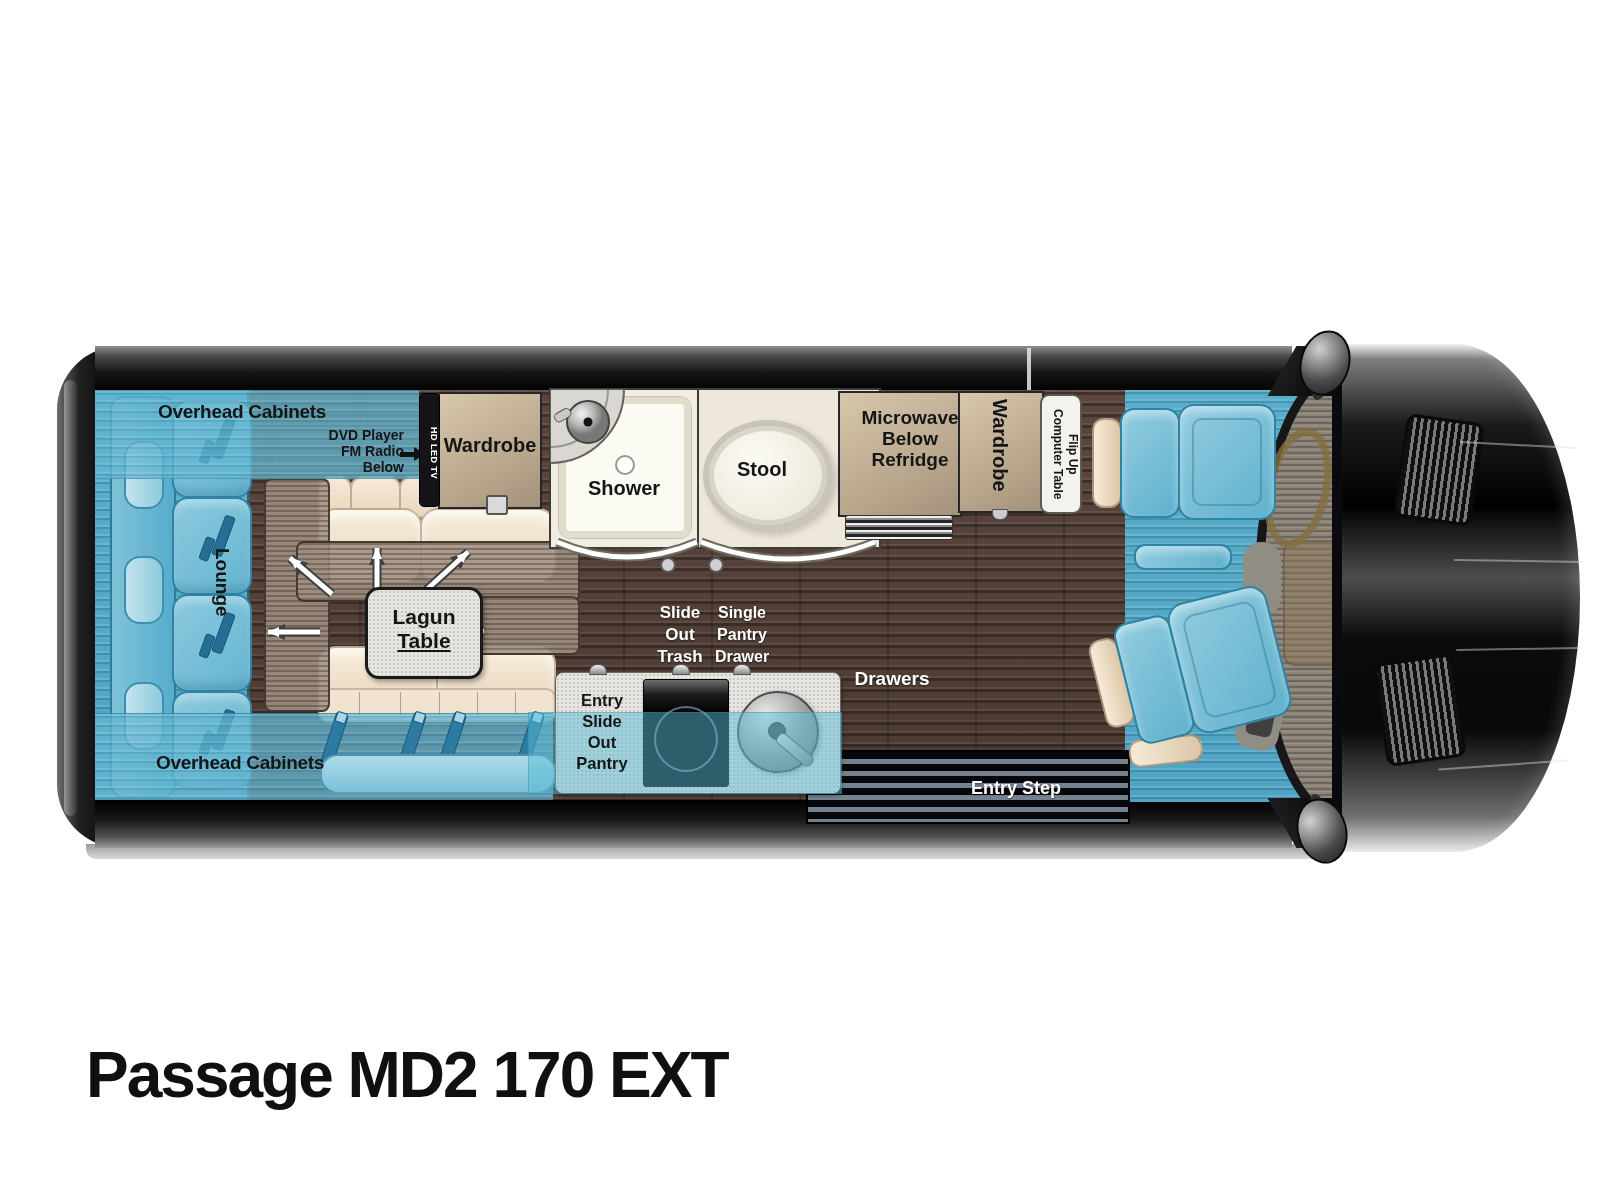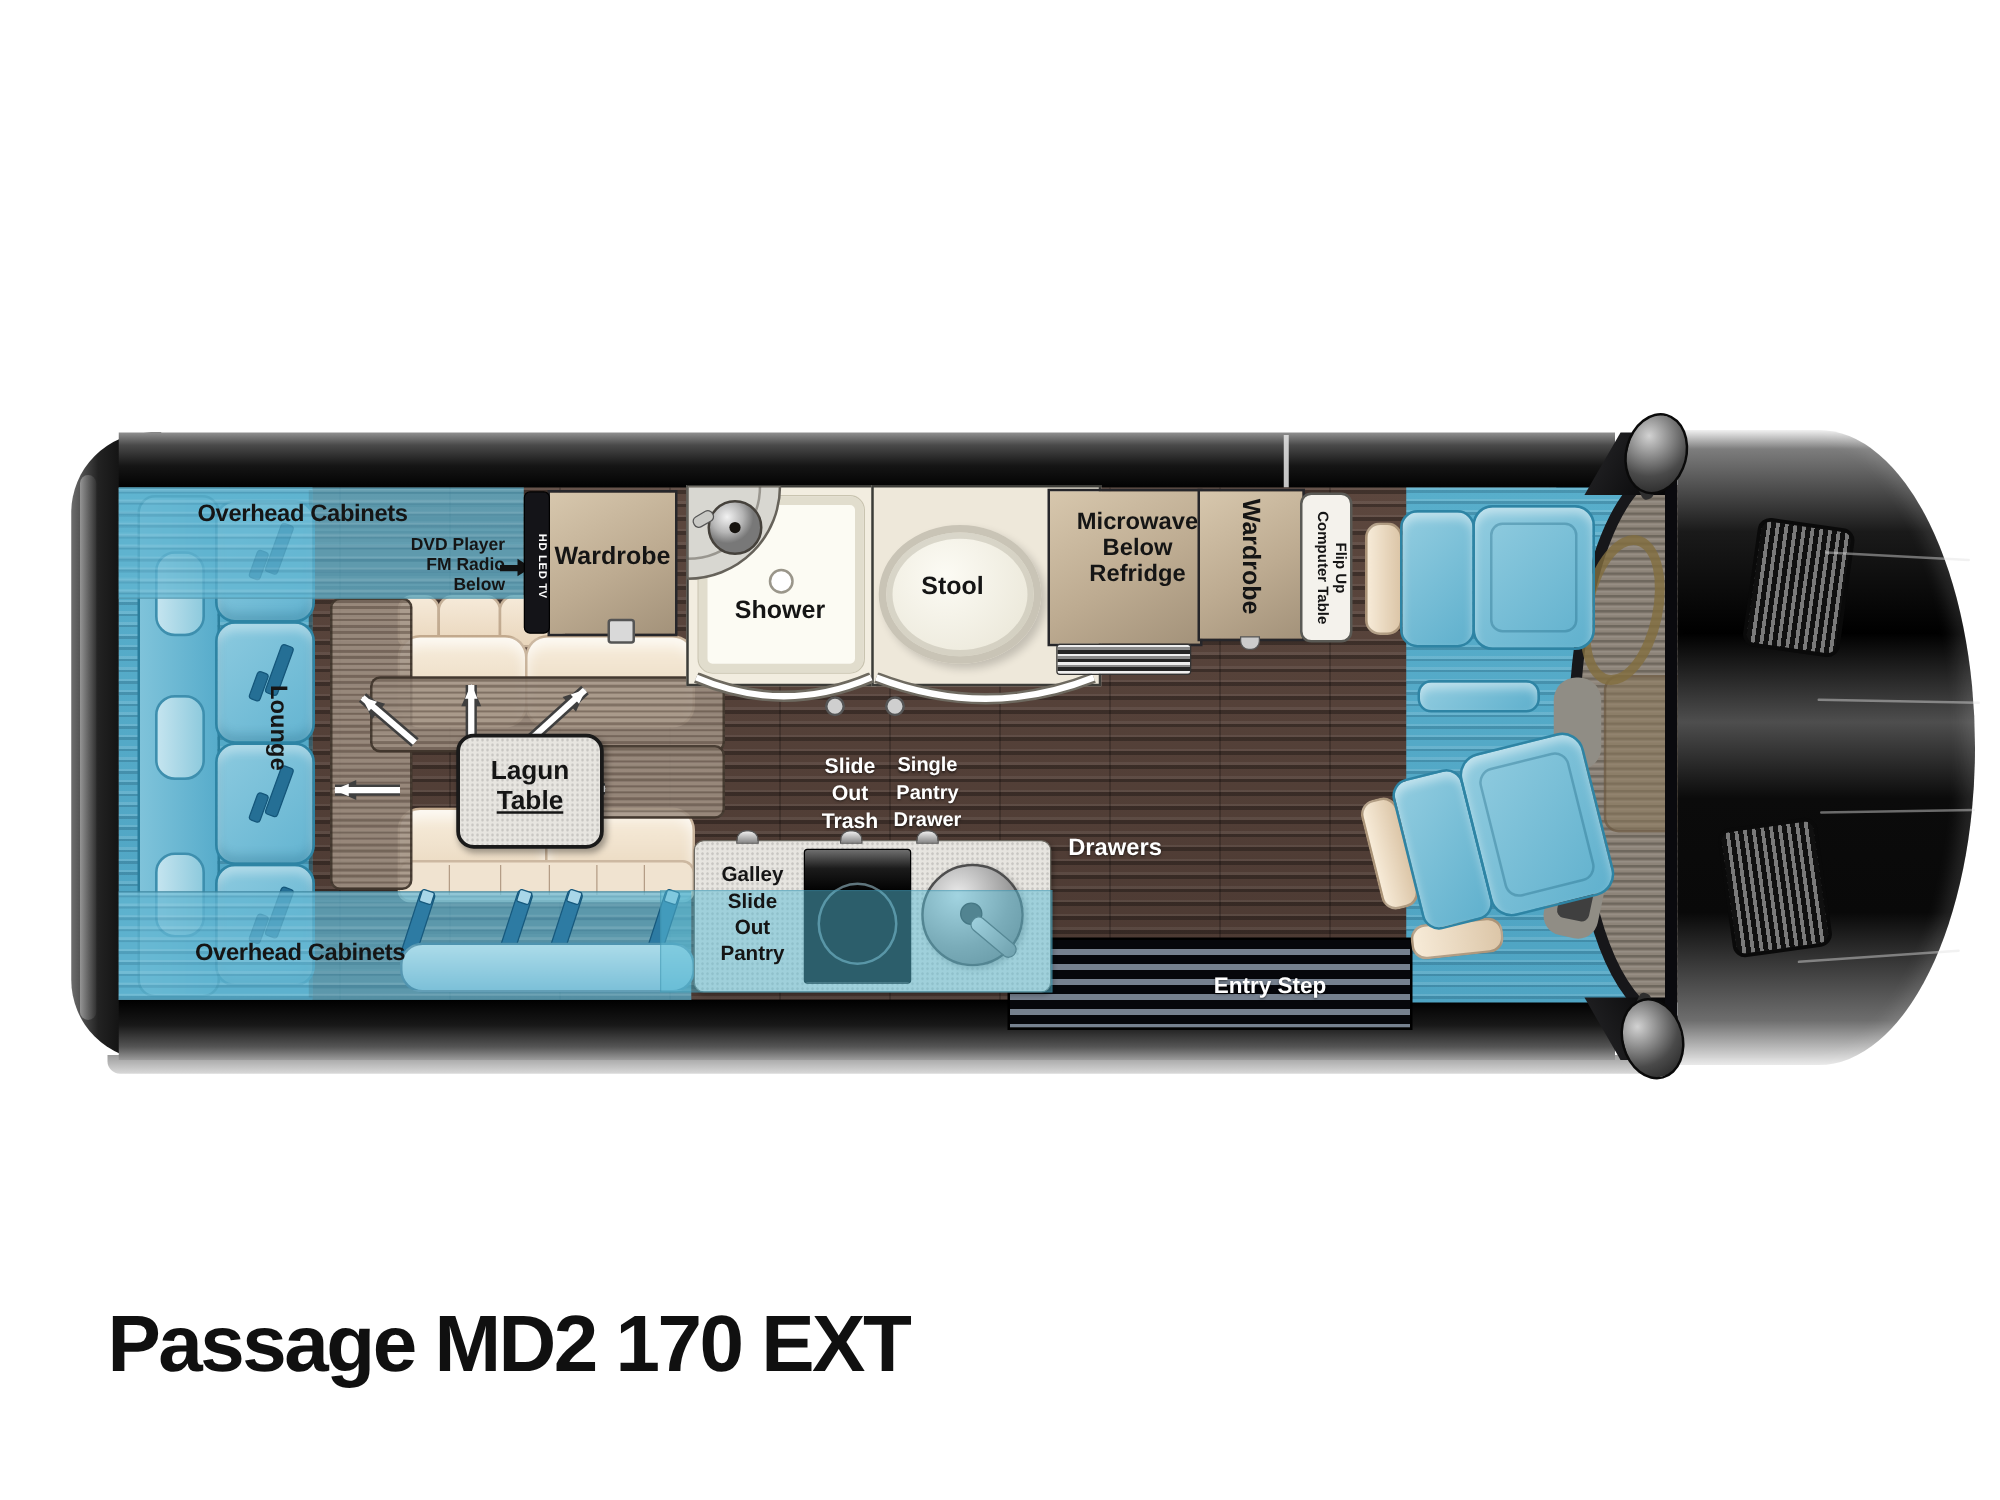--- a/index.html
+++ b/index.html
@@ -307,21 +307,21 @@
   <div class="abs cooktop">
       <div class="burner"></div>
     </div>
   <div class="abs sink"></div>
   <div class="abs" style="left:768px;top:722px;width:16px;height:16px;border-radius:50%;background:#4c4c4c;border:1px solid #333;"></div>
   <div class="abs" style="left:778px;top:729px;width:42px;height:11px;border-radius:6px;background:linear-gradient(90deg,#e2e2e2,#8a8a8a);border:1px solid #555;transform:rotate(40deg);transform-origin:left center;"></div>
 
   <div class="abs blue-overlay"></div>
 
   <div class="abs lbl" style="left:556px;top:690px;width:92px;text-align:center;font-size:16.5px;line-height:21px;">
-    <div>Galley</div>
+    <div>Entry</div>
     <div>Slide</div>
     <div>Out</div>
     <div>Pantry</div>
   </div>
 
   <div class="abs wlbl" style="left:640px;top:602px;width:80px;text-align:center;font-size:17px;line-height:22px;">
     <div>Slide</div>
     <div>Out</div>
     <div>Trash</div>
   </div>

